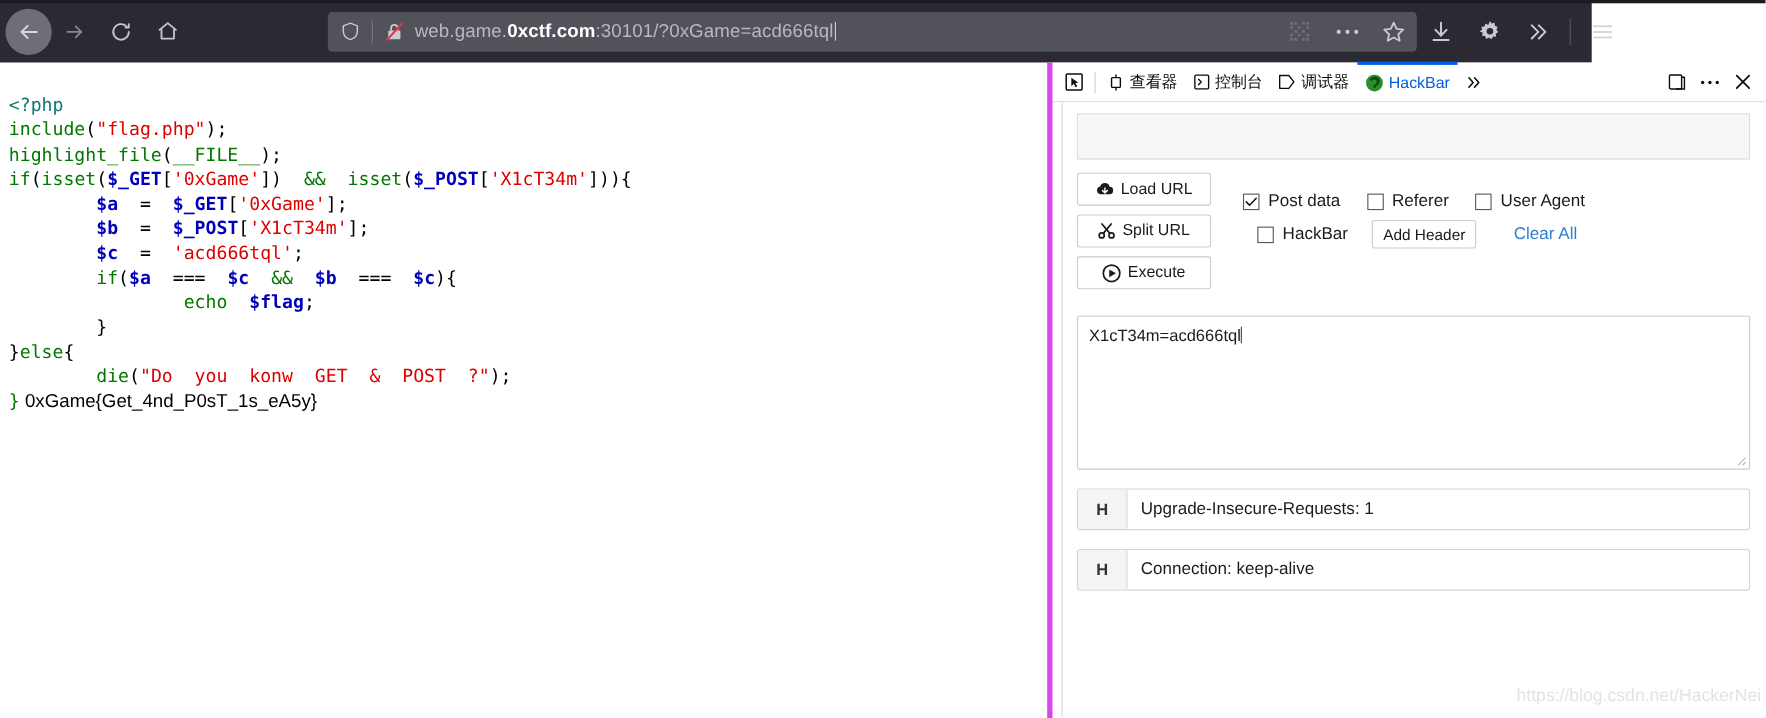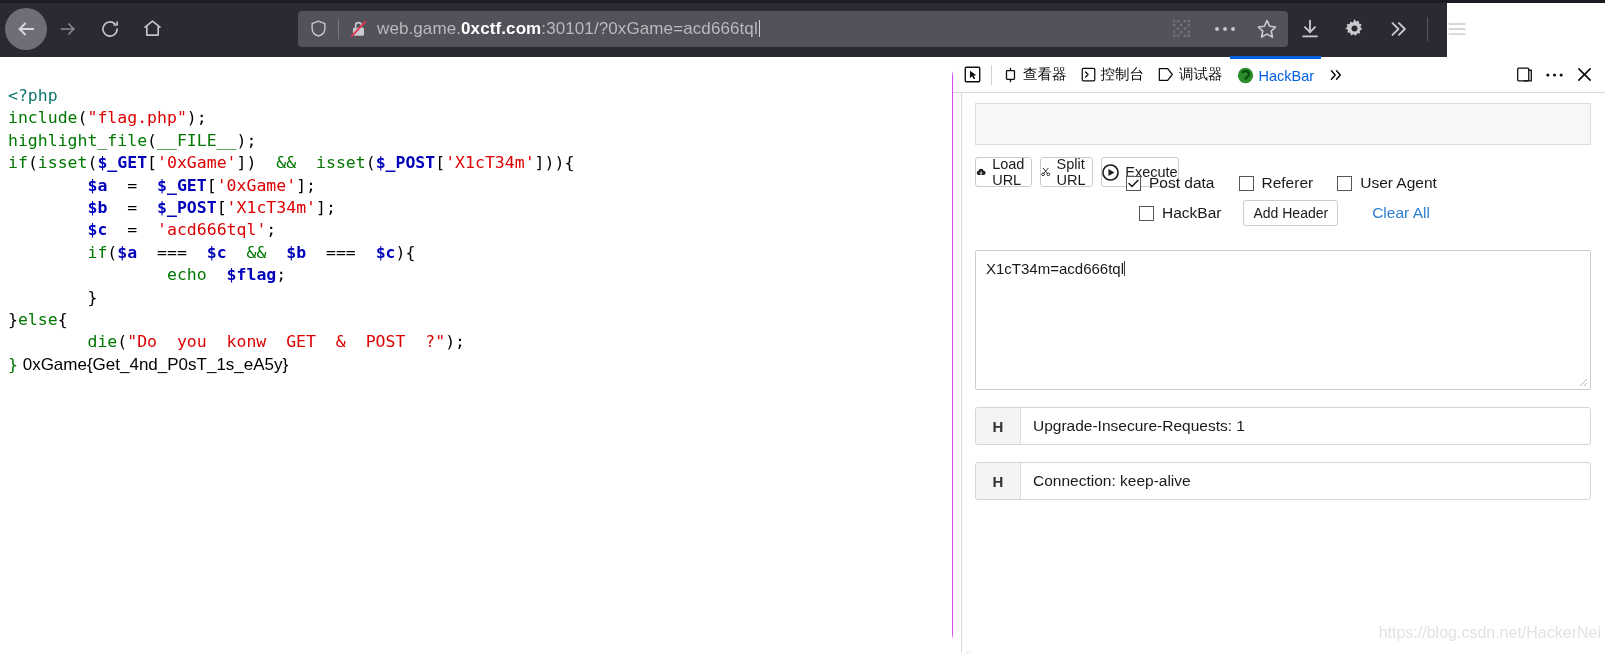--- a/index.html
+++ b/index.html
@@ -94,22 +94,21 @@
     white-space: pre;
     line-height: 22px;
   }
   #flag-line .brace { font-family: "DejaVu Sans Mono", monospace; color: #007700; font-size: 16.5px; }
 
   
   #devtools {
     position: absolute; left: 952px; top: 57px;
     width: 653px; height: 596px;
     background: #ffffff;
-    border-left: 1px solid #d946ef;
-    border-radius: 20px;
+    border-left: 5px solid #d946ef;
   }
   #devtools-toolbar {
     height: 36px;
     display: flex; align-items: center;
     border-bottom: 1px solid #d7d7db;
     background: #ffffff;
     padding-left: 4px;
   }
   .dt-icon-btn {
     width: 30px; height: 34px;
@@ -153,21 +152,21 @@
   #hackbar-topbox {
     margin: 10px 14px 0 0;
     height: 42px;
     background: #f7f7f7;
     border: 1px solid #dddddd;
   }
   #hackbar-actions {
     display: flex;
     margin-top: 12px;
   }
-  #hb-buttons { display: flex; gap: 8px; width: 122px; flex: 0 0 auto; }
+  #hb-buttons { display: flex; flex-direction: column; gap: 8px; width: 122px; flex: 0 0 auto; }
   .hb-btn {
     height: 30px;
     border: 1px solid #cccccc;
     border-radius: 3px;
     background: #ffffff;
     display: flex; align-items: center; justify-content: center; gap: 6px;
     font-size: 14.5px;
     color: #1a1a1a;
   }
   #hb-right { flex: 1 1 auto; margin-left: 29px; padding-right: 14px; }

